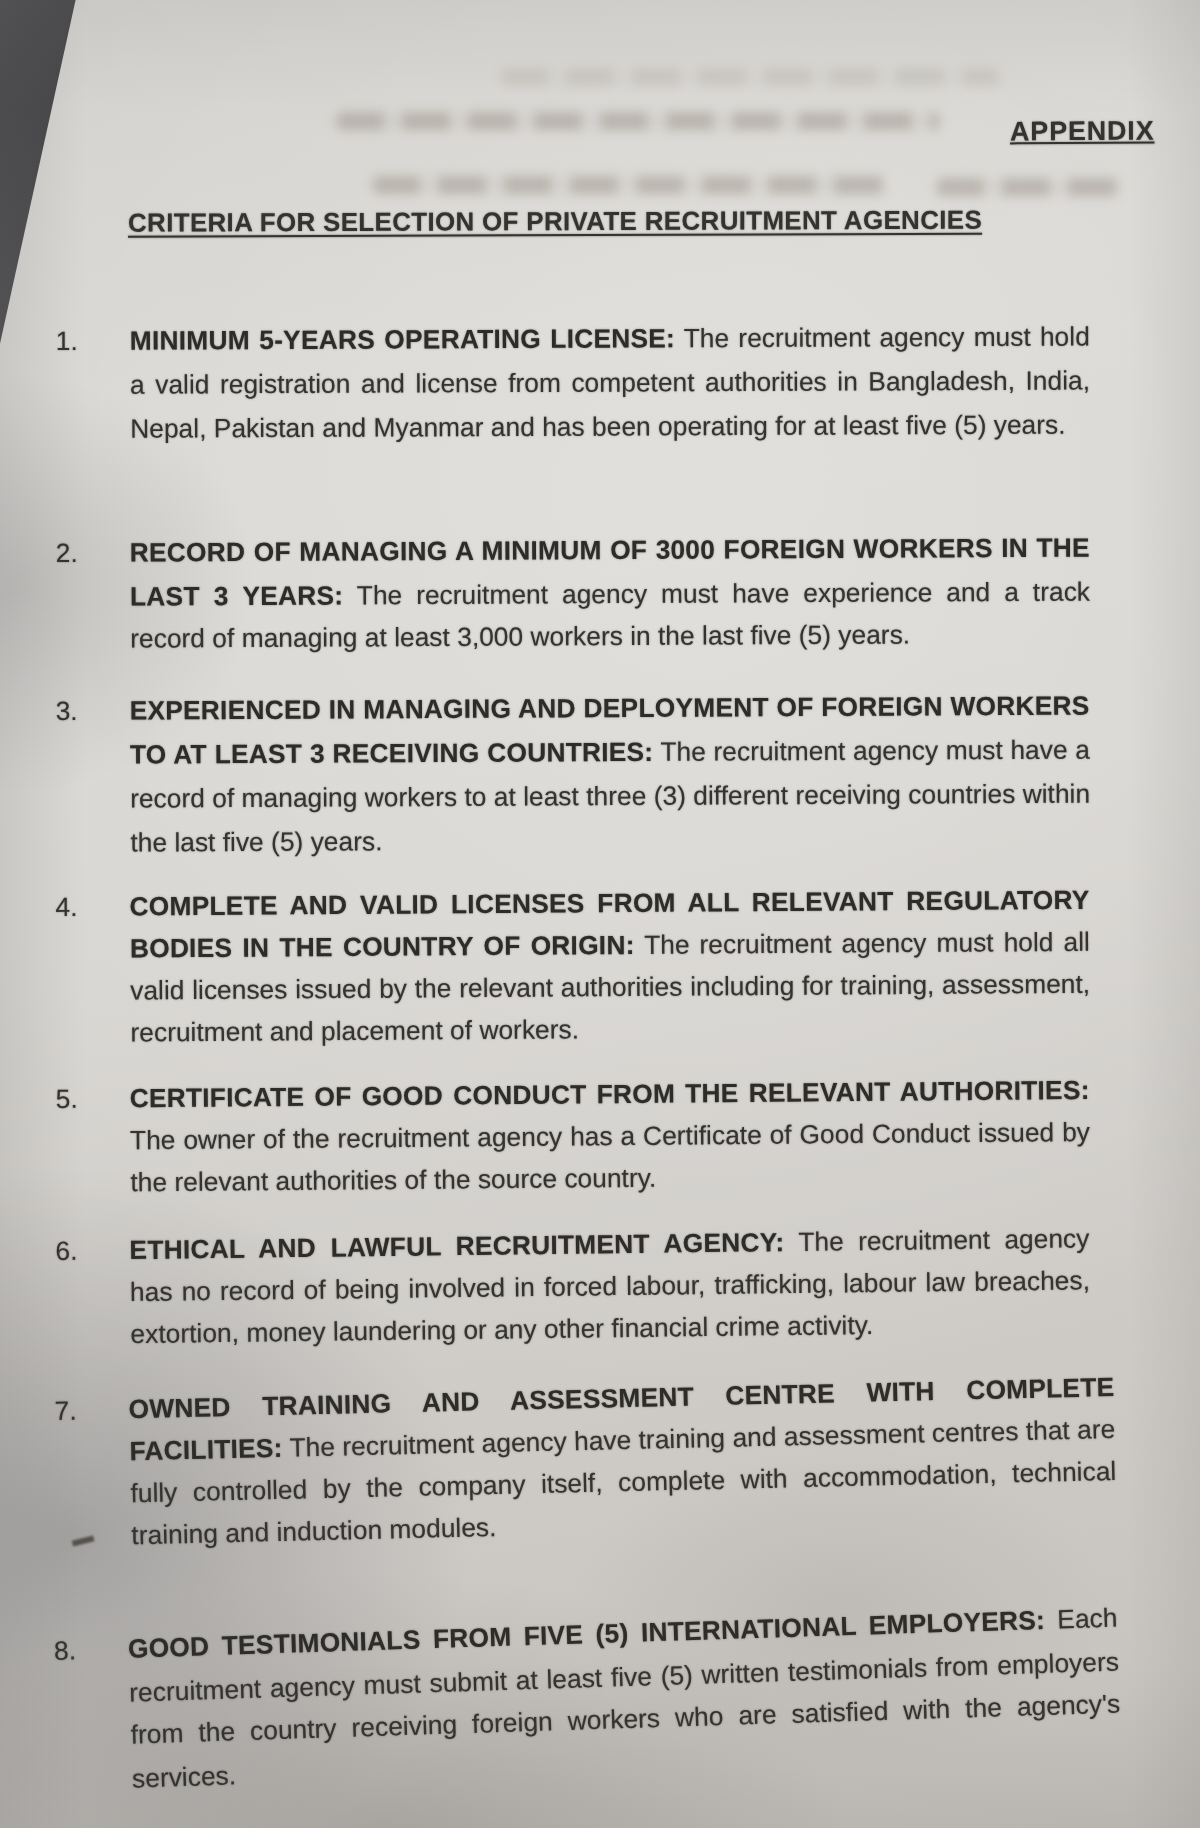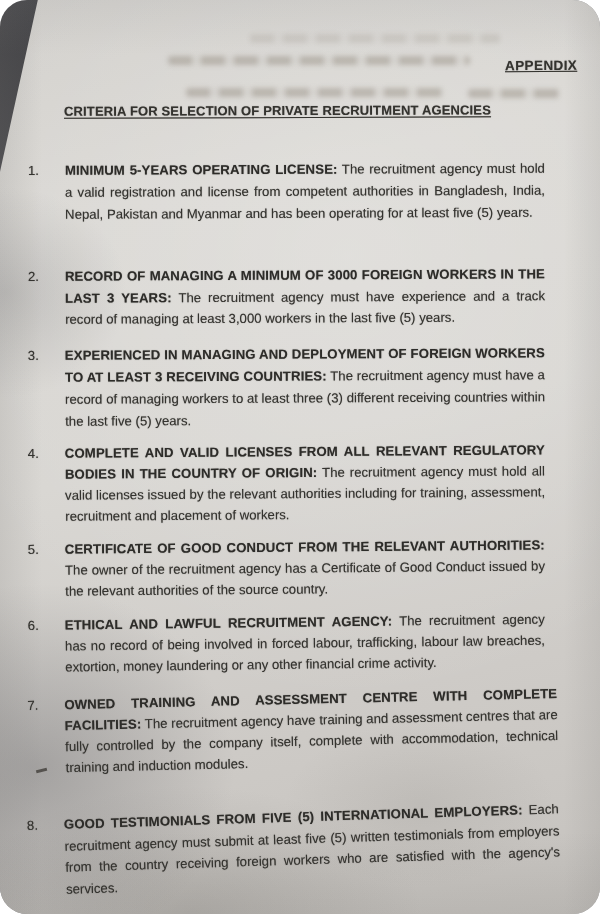--- a/index.html
+++ b/index.html
@@ -1,20 +1,19 @@
 <!DOCTYPE html>
 <html><head>
 <meta charset="utf-8">
 <style>
   html,body { margin:0; padding:0; }
   .photo {
     position:relative; width:600px; height:914px; overflow:hidden;
     background:linear-gradient(115deg,#3d3d40 0%,#6e6e72 35%,#8a8a8e 70%,#9a9a9e 100%);
     font-family:"Liberation Sans", sans-serif;
-    border-radius:27px;
   }
   
   .paper {
     position:absolute; inset:0;
     background:
       radial-gradient(120% 80% at 58% 28%, rgba(255,255,255,0.20), rgba(255,255,255,0) 62%),
       linear-gradient(168deg,#d2d0cc 0%,#dad8d4 22%,#d8d6d2 48%,#cecbc7 74%,#c5c2be 100%);
     clip-path:polygon(6.3% 0, 100% 0, 100% 100%, 0 100%, 0 18.8%);
   }
   

